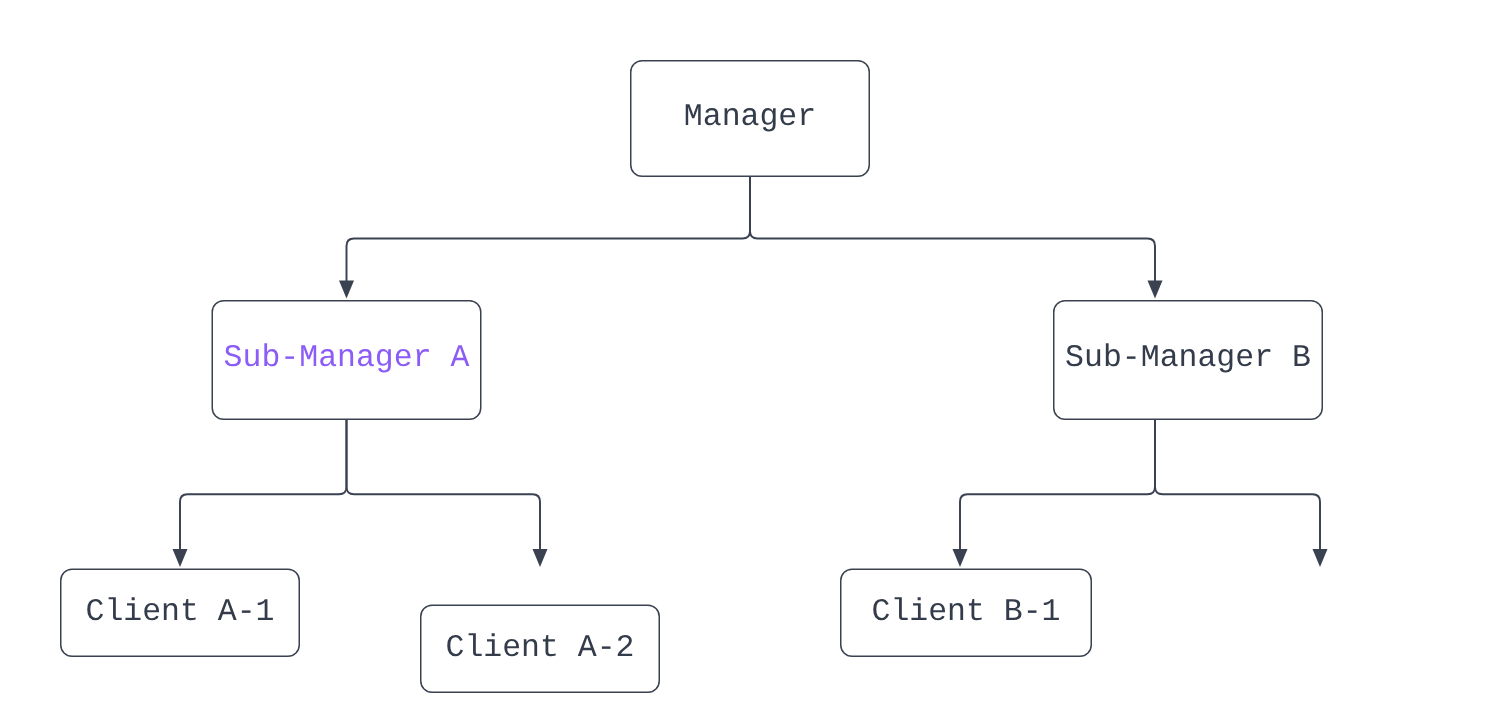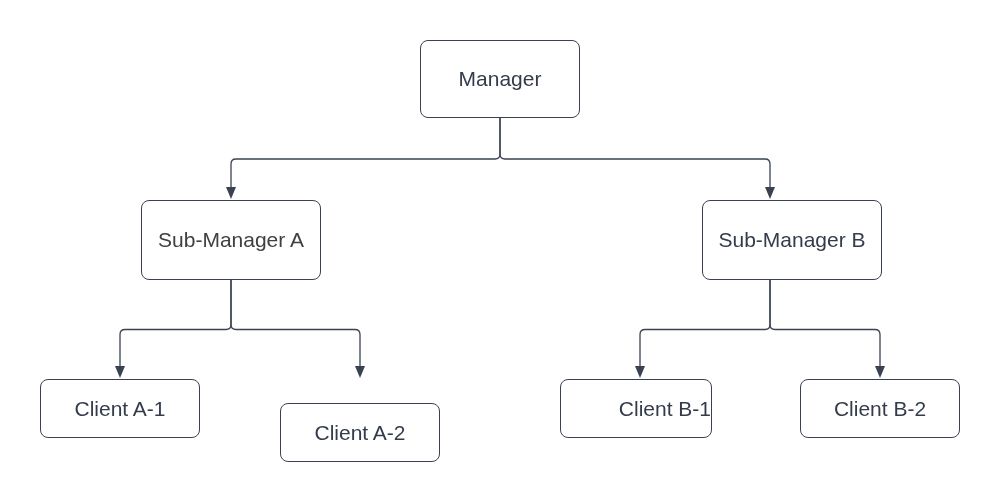--- a/index.html
+++ b/index.html
@@ -24,20 +24,21 @@
   }
   .node {
     position: absolute;
     box-sizing: border-box;
     background: #ffffff;
     border: 1px solid #3a4251;
     border-radius: 8px;
     display: flex;
     align-items: center;
     justify-content: center;
+    font-family: Liberation Mono, monospace;
   }
   .node-label {
     font-size: 21px;
     line-height: 1.2;
     color: #343c4b;
     white-space: nowrap;
   }
 </style>
 </head>
 <body>
@@ -57,36 +58,33 @@
       <path d="M 635 366 L 645 366 L 640 378 Z" fill="#3a4251"></path>
       <path d="M 770 280 V 324.5 Q 770 329.5 775 329.5 H 875 Q 880 329.5 880 334.5 V 368" fill="none" stroke="#3a4251" stroke-width="1.3"></path>
       <path d="M 875 366 L 885 366 L 880 378 Z" fill="#3a4251"></path>
     </svg>
 
   <div class="node" style="left: 420px; top: 40px; width: 160px; height: 78px; border-color: rgb(58, 66, 81); background: rgb(255, 255, 255);">
     <span class="node-label" style="color: rgb(52, 60, 75);">Manager</span>
   </div>
 
   <div class="node" style="left: 141px; top: 200px; width: 180px; height: 80px; border-color: rgb(58, 66, 81); background: rgb(255, 255, 255);">
-    <span class="node-label" style="color: #404040;">Sub-Manager A</span>
+    <span class="node-label" style="color: #8b5cf6;">Sub-Manager A</span>
   </div>
 
   <div class="node" style="left: 680px; top: 200px; width: 180px; height: 80px; border-color: rgb(58, 66, 81); background: rgb(255, 255, 255); margin-left: 22px;">
     <span class="node-label" style="color: rgb(52, 60, 75);">Sub-Manager B</span>
   </div>
 
   <div class="node" style="left: 40px; top: 379px; width: 160px; height: 59px; border-color: rgb(58, 66, 81); background: rgb(255, 255, 255);">
     <span class="node-label" style="color: rgb(52, 60, 75);">Client A-1</span>
   </div>
 
   <div class="node" style="left: 280px; top: 379px; width: 160px; height: 59px; border-color: rgb(58, 66, 81); background: rgb(255, 255, 255); margin-top: 24px;">
     <span class="node-label" style="color: rgb(52, 60, 75);">Client A-2</span>
   </div>
 
-  <div class="node" style="left: 560px; top: 379px; width: 152px; height: 59px; border-color: rgb(58, 66, 81); background: rgb(255, 255, 255); justify-content: flex-end;">
+  <div class="node" style="left: 560px; top: 379px; width: 168px; height: 59px; border-color: rgb(58, 66, 81); background: rgb(255, 255, 255);">
     <span class="node-label" style="color: rgb(52, 60, 75);">Client B-1</span>
   </div>
 
-  <div class="node" style="left: 800px; top: 379px; width: 160px; height: 59px; border-color: rgb(58, 66, 81); background: rgb(255, 255, 255);">
-    <span class="node-label" style="color: rgb(52, 60, 75);">Client B-2</span>
-  </div>
 
 </div>
 
 </body></html>

